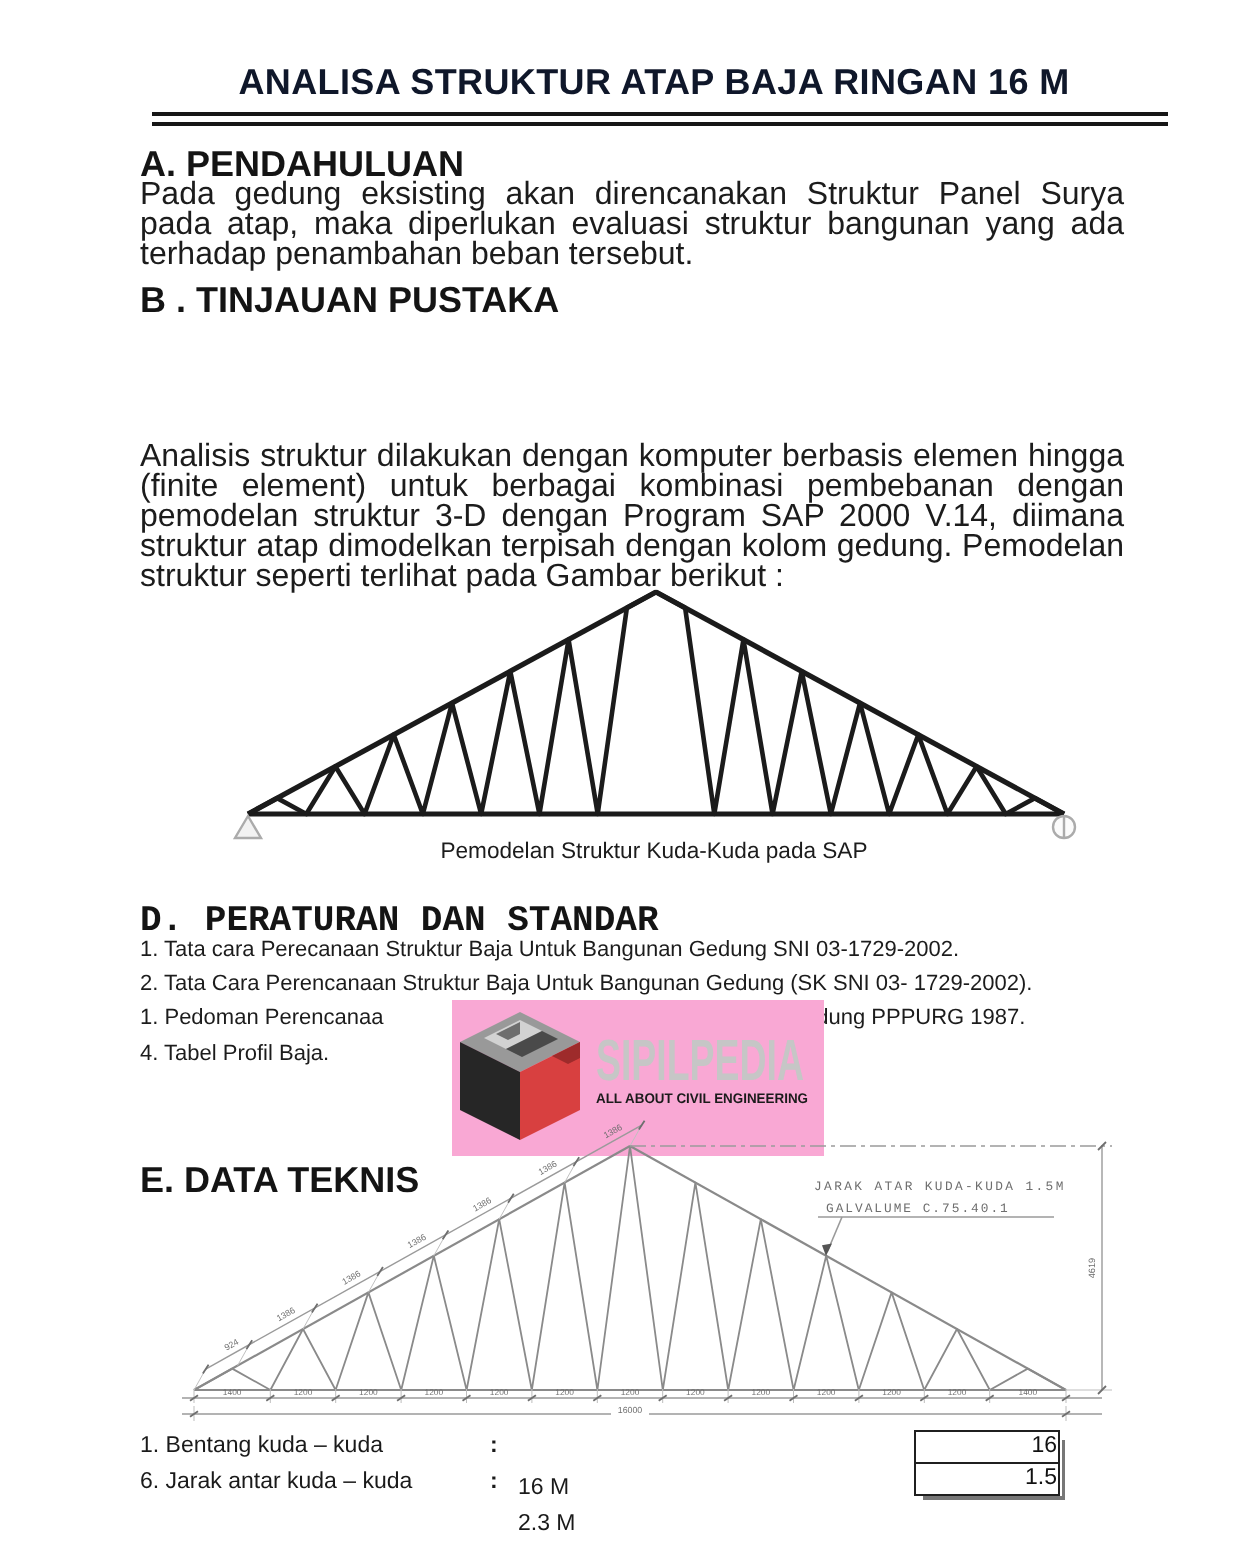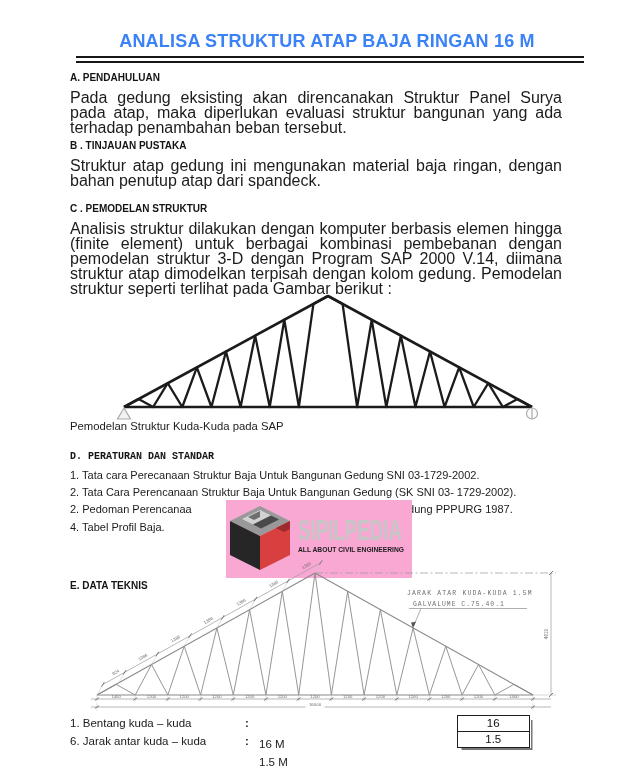--- a/index.html
+++ b/index.html
@@ -3,75 +3,73 @@
 <meta charset="utf-8">
 <style>
   html,body{margin:0;padding:0;background:#ffffff;}
   .page{
     position:relative;width:622px;height:783px;background:#ffffff;overflow:hidden;
     font-family:"Liberation Sans","DejaVu Sans",sans-serif;color:#1a1a1a;
   }
   .abs{position:absolute;}
   .doc-title{
     top:31px;left:70px;width:514px;text-align:center;
-    font-size:18px;font-weight:bold;letter-spacing:.2px;color:#3b82f6;
+    font-size:18px;font-weight:bold;letter-spacing:.2px;color:#0f172a;
   }
   .title-rule{top:56px;left:76px;width:508px;height:3px;
     border-top:2px solid #161616;border-bottom:2px solid #161616;}
-  .sec-head{font-size:10px;font-weight:bold;color:#141414;left:70px;width:500px;}
+  .sec-head{font-size:18px;font-weight:bold;color:#141414;left:70px;width:500px;}
   .body-txt{font-size:16px;line-height:15px;text-align:justify;left:70px;width:492px;color:#1c1c1c;}
   .list-txt{font-size:11px;line-height:17.2px;left:70px;width:510px;color:#1c1c1c;}
   .list-row{position:relative;height:17.2px;white-space:nowrap;}
-  .caption{top:420px;left:70px;width:514px;font-size:11.3px;color:#1c1c1c;}
+  .caption{top:420px;left:70px;width:514px;text-align:center;font-size:11.3px;color:#1c1c1c;}
   .logo-wrap{top:500px;left:226px;width:186px;height:78px;background:#f9a8d4;}
   .dt-row{left:70px;width:420px;font-size:11.5px;height:17px;white-space:nowrap;}
   .dt-colon{position:absolute;left:175px;top:0;font-weight:bold;}
   .dt-value{position:absolute;left:189px;top:0;margin-top:21px;}
   .val-boxes{top:715px;left:457px;width:74px;box-shadow:3px 3.5px 0 -1.5px #777;}
   .val-cell{
     width:70.5px;height:15.5px;border:1.6px solid #1f1f1f;background:#fff;
-    text-align:center;font-size:11.5px;line-height:15.5px;color:#111;
+    text-align:right;font-size:11.5px;line-height:15.5px;color:#111;
   }
   .val-cell + .val-cell{margin-top:-1.6px;}
   svg{display:block;}
 </style>
 </head>
 <body>
 
 <div class="page">
 
   <div class="abs doc-title">ANALISA STRUKTUR ATAP BAJA RINGAN 16 M</div>
   <div class="abs title-rule"></div>
 
   <div class="abs sec-head" style="top:72px;">A. PENDAHULUAN</div>
   <div class="abs body-txt" style="top:90px;">Pada gedung eksisting akan direncanakan Struktur Panel Surya pada atap, maka diperlukan evaluasi struktur bangunan yang ada terhadap penambahan beban tersebut.</div>
 
   <div class="abs sec-head" style="top:140px;">B . TINJAUAN PUSTAKA</div>
-  <div class="abs body-txt" style="top:158px;">Struktur atap gedung ini mengunakan material baja ringan, dengan bahan penutup atap dari spandeck.</div>
 
-  <div class="abs sec-head" style="top:203px;">C . PEMODELAN STRUKTUR</div>
   <div class="abs body-txt" style="top:221px;">Analisis struktur dilakukan dengan komputer berbasis elemen hingga (finite element) untuk berbagai kombinasi pembebanan dengan pemodelan struktur 3-D dengan Program SAP 2000 V.14, diimana struktur atap dimodelkan terpisah dengan kolom gedung. Pemodelan struktur seperti terlihat pada Gambar berikut :</div>
 
   <svg id="fig1" class="abs" style="top:288px;left:80px;" width="470" height="134" viewBox="0 0 470 134">
       <line x1="44" y1="119" x2="452" y2="119" stroke="#1b1b1b" stroke-width="2.6"></line>
       <line x1="44" y1="119" x2="248" y2="8" stroke="#1b1b1b" stroke-width="2.6"></line>
       <line x1="248" y1="8" x2="452" y2="119" stroke="#1b1b1b" stroke-width="2.6"></line>
       <polyline points="44,119 58.57142857142857,111.07142857142857 73.14285714285714,119 87.71428571428572,95.21428571428571 102.28571428571428,119 116.85714285714286,79.35714285714286 131.42857142857144,119 146,63.50000000000001 160.57142857142856,119 175.14285714285714,47.64285714285715 189.71428571428572,119 204.28571428571428,31.785714285714292 218.85714285714286,119 233.42857142857142,15.928571428571445 248,8 262.57142857142856,15.92857142857143 277.1428571428571,119 291.7142857142857,31.785714285714292 306.2857142857143,119 320.8571428571429,47.64285714285717 335.42857142857144,119 350,63.50000000000001 364.57142857142856,119 379.1428571428571,79.35714285714283 393.7142857142857,119 408.2857142857143,95.21428571428571 422.85714285714283,119 437.42857142857144,111.07142857142858 452,119" fill="none" stroke="#1b1b1b" stroke-width="2.3" stroke-linejoin="round"></polyline>
       <polygon points="44,120 37.5,131 50.5,131" fill="#f2f2f2" stroke="#ababab" stroke-width="1.2"></polygon>
       <circle cx="452" cy="125.5" r="5.5" fill="#fbfbfb" stroke="#ababab" stroke-width="1.2"></circle>
       <line x1="452" y1="120" x2="452" y2="131" stroke="#ababab" stroke-width="1.2"></line>
     </svg>
   <div class="abs caption">Pemodelan Struktur Kuda-Kuda pada SAP</div>
 
   <div class="abs sec-head" style="top:451px;font-family:Liberation Mono, monospace;">D. PERATURAN DAN STANDAR</div>
   <div class="abs list-txt" style="top:467px;">
     <div class="list-row">1. Tata cara Perecanaan Struktur Baja Untuk Bangunan Gedung SNI 03-1729-2002.</div>
     <div class="list-row">2. Tata Cara Perencanaan Struktur Baja Untuk Bangunan Gedung (SK SNI 03- 1729-2002).</div>
     <div class="list-row">
-      <span>2. Pedoman Perencanaa</span>
+      <span>1. Pedoman Perencanaa</span>
       <span style="position:absolute;left:332px;top:0;">edung PPPURG 1987.</span>
     </div>
     <div class="list-row">4. Tabel Profil Baja.</div>
   </div>
 
   <div class="abs logo-wrap">
     <svg width="186" height="78" viewBox="0 0 186 78">
       <g>
         <polygon points="34,6 64,21 34,36 4,21" fill="#999999"></polygon>
         <polygon points="4,21 34,36 34,70 4,55" fill="#262626"></polygon>
@@ -180,21 +178,21 @@
     </svg>
 
   <div class="abs dt-row" style="top:717px;">
     <span>1. Bentang kuda – kuda</span>
     <span class="dt-colon">:</span>
     <span class="dt-value">16 M</span>
   </div>
   <div class="abs dt-row" style="top:734.5px;">
     <span>6. Jarak antar kuda – kuda</span>
     <span class="dt-colon">:</span>
-    <span class="dt-value">1.5 M</span>
+    <span class="dt-value">2.3 M</span>
   </div>
 
   <div class="abs val-boxes">
     <div class="val-cell">16</div>
     <div class="val-cell">1.5</div>
   </div>
 
 </div>
 
 </body></html>

